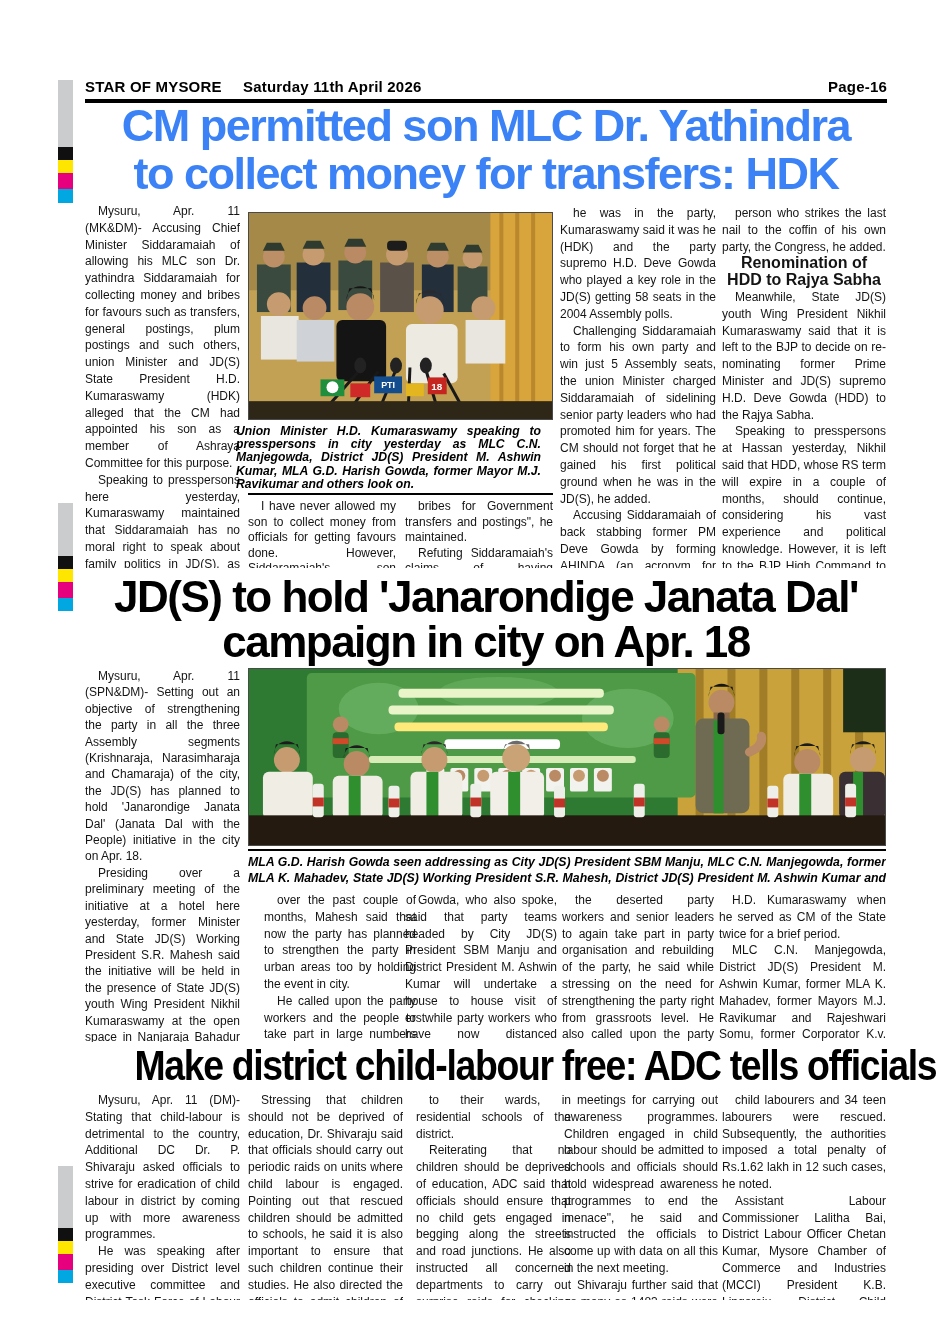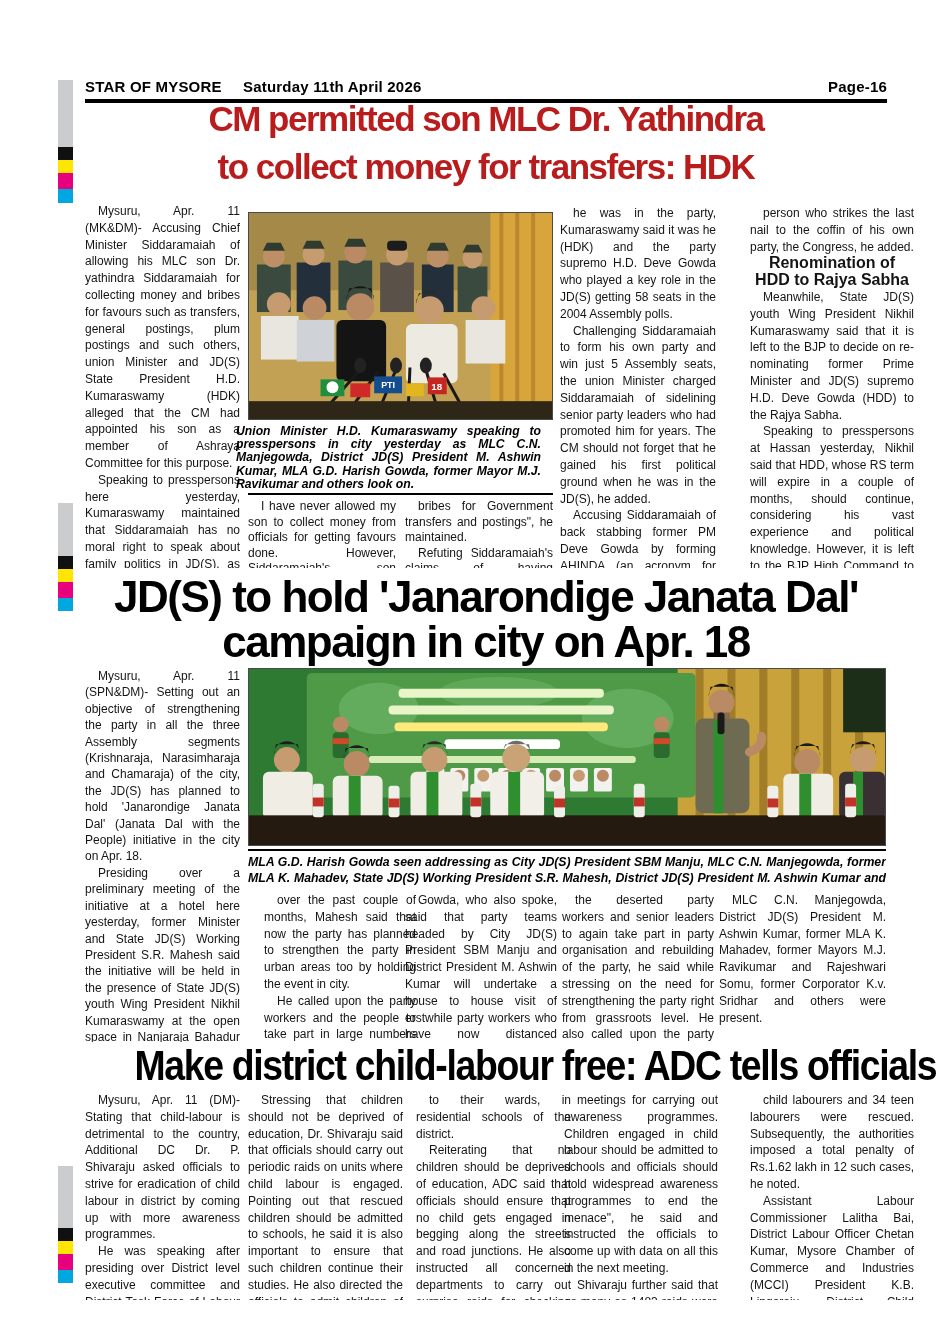--- a/index.html
+++ b/index.html
@@ -9,51 +9,51 @@
   }
   
   .hdr{position:absolute;top:78px;font-size:15px;font-weight:bold;color:#000;letter-spacing:.2px;white-space:nowrap;}
   #masthead{left:85px;}
   #dateline{left:243px;}
   #pageno{right:58px;}
   #header-rule{position:absolute;left:85px;top:99px;width:802px;height:4px;background:#000;}
   
   .headline{position:absolute;left:85px;width:802px;text-align:center;font-weight:bold;color:#000;}
   .headline .line{display:inline-block;white-space:nowrap;transform-origin:50% 50%;letter-spacing:-1.5px;}
-  #headline1{top:95px;font-size:35px;line-height:48px;color:#b91c1c;}
+  #headline1{top:102px;font-size:45px;line-height:48px;color:#3b82f6;}
   #headline2{top:574px;font-size:44px;line-height:45px;}
   #headline3{top:1043px;font-size:42px;line-height:45px;}
   
   .col{position:absolute;text-align:justify;font-size:12px;line-height:16.8px;color:#141414;overflow:hidden;}
   .col p{margin:0;text-indent:13px;}
   .col p.subhead{text-indent:0;text-align:center;font-weight:bold;font-size:16px;}
   
   #a1c1{left:85px;top:203px;width:155px;height:365px;}
   #a1c4{left:560px;top:205px;width:156px;height:363px;}
-  #a1c5{left:722px;top:205px;width:164px;height:363px;margin-left:28px;}
+  #a1c5{left:722px;top:205px;width:164px;height:363px;}
   #photo1{position:absolute;left:248px;top:212px;width:305px;height:208px;border:1px solid #4a4a4a;box-sizing:border-box;}
   #caption1{position:absolute;left:236px;top:425px;width:305px;height:66px;font-size:12.2px;line-height:13.2px;}
   #caption1-rule{position:absolute;left:248px;top:493px;width:305px;height:2px;background:#000;}
   #a1c2{left:248px;top:499px;width:148px;height:69px;line-height:15.6px;}
   #a1c3{left:405px;top:499px;width:148px;height:69px;line-height:15.6px;}
   .caption{position:absolute;font-weight:bold;font-style:italic;text-align:justify;color:#000;overflow:hidden;}
   
   #a2c1{left:85px;top:668px;width:155px;height:374px;line-height:16.4px;}
   #photo2{position:absolute;left:248px;top:668px;width:638px;height:178px;border:1px solid #4a4a4a;box-sizing:border-box;}
   #caption2{position:absolute;left:248px;top:849px;width:638px;height:38px;font-size:12.3px;line-height:16px;border-top:2px solid #000;padding-top:3px;box-sizing:border-box;}
   #a2c2{left:264px;top:892px;width:152px;height:151px;}
   #a2c3{left:405px;top:892px;width:152px;height:151px;}
   #a2c4{left:562px;top:892px;width:152px;height:151px;}
   #a2c5{left:719px;top:892px;width:167px;height:151px;}
   
   #a3c1{left:85px;top:1092px;width:155px;height:208px;}
   #a3c2{left:248px;top:1092px;width:155px;height:208px;}
   #a3c3{left:406px;top:1092px;width:155px;height:208px;margin-left:10px;}
   #a3c4{left:564px;top:1092px;width:154px;height:208px;}
-  #a3c5{left:750px;top:1092px;width:164px;height:208px;}
+  #a3c5{left:722px;top:1092px;width:164px;height:208px;}
   
   .mark{position:absolute;left:58px;width:15px;}
   .mark-gray{background:#cbcccd;}
   .mk-k{background:#101010;}.mk-y{background:#ffe600;}.mk-m{background:#e6007e;}.mk-c{background:#00a7e1;}
   svg{display:block;}
 </style>
 </head>
 <body>
 
 <div id="page">
@@ -312,20 +312,21 @@
       <p>over the past couple of months, Mahesh said that now the party has planned to strengthen the party in urban areas too by holding the event in city.</p>
       <p>He called upon the party workers and the people to take part in large numbers and ensure the success of the initiative.</p>
     </div>
   <div id="a2c3" class="col">
       <p>Gowda, who also spoke, said that party teams headed by City JD(S) President SBM Manju and District President M. Ashwin Kumar will undertake a house to house visit of erstwhile party workers who have now distanced themselves from the party for different reasons. The teams will impress upon</p>
     </div>
   <div id="a2c4" class="col">
       <p>the deserted party workers and senior leaders to again take part in party organisation and rebuilding of the party, he said while stressing on the need for strengthening the party right from grassroots level. He also called upon the party workers to explain the people about the welfare measures launched by</p>
     </div>
   <div id="a2c5" class="col">
+      <p>H.D. Kumaraswamy when he served as CM of the State twice for a brief period.</p>
       <p>MLC C.N. Manjegowda, District JD(S) President M. Ashwin Kumar, former MLA K. Mahadev, former Mayors M.J. Ravikumar and Rajeshwari Somu, former Corporator K.v. Sridhar and others were present.</p>
     </div>
 
   <div id="headline3" class="headline">
     <span class="line" style="transform: scaleX(0.890122);">Make district child-labour free: ADC tells officials</span>
   </div>
 
   <div id="a3c1" class="col">
       <p>Mysuru, Apr. 11 (DM)- Stating that child-labour is detrimental to the country, Additional DC Dr. P. Shivaraju asked officials to strive for eradication of child labour in district by coming up with more awareness programmes.</p>
       <p>He was speaking after presiding over District level executive committee and District Task Force of Labour department at the Deputy Commissioner's office here recently.</p>

